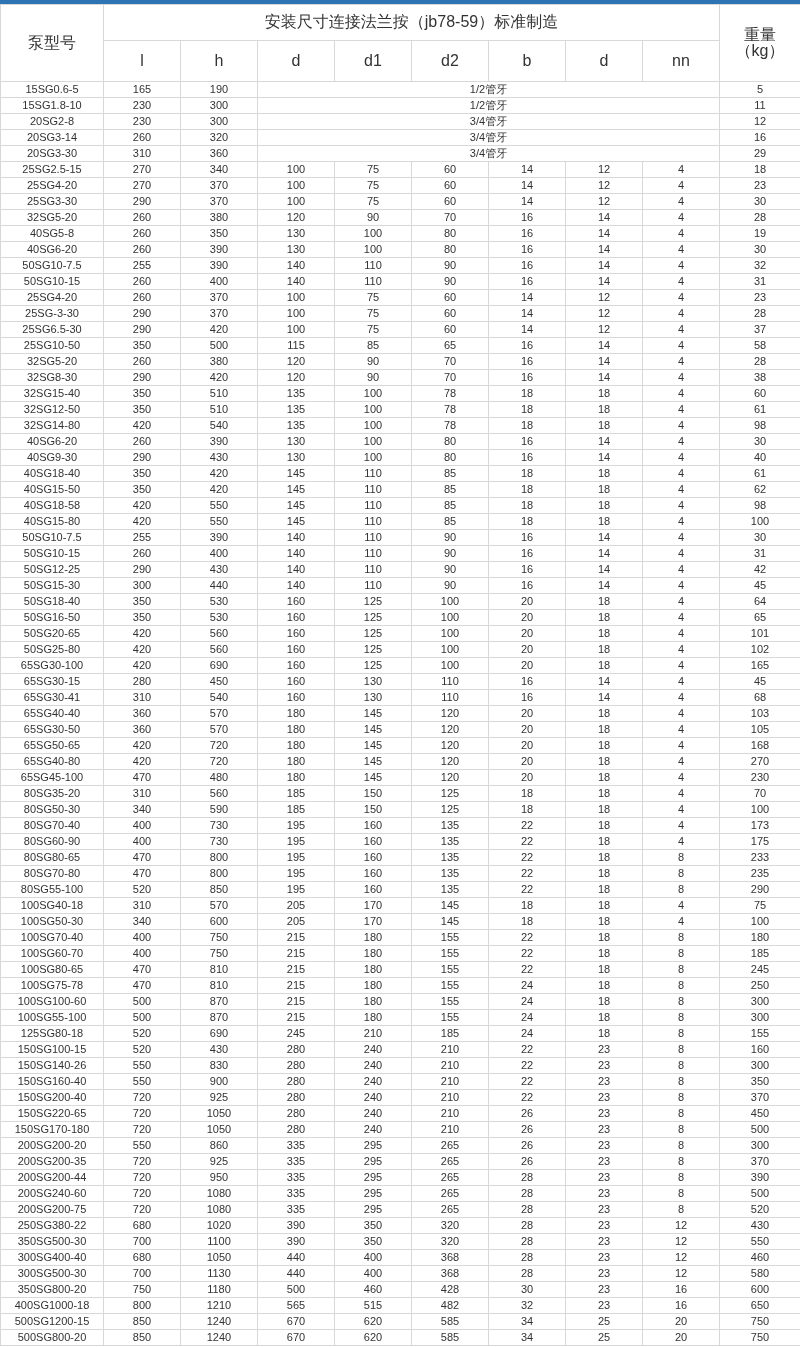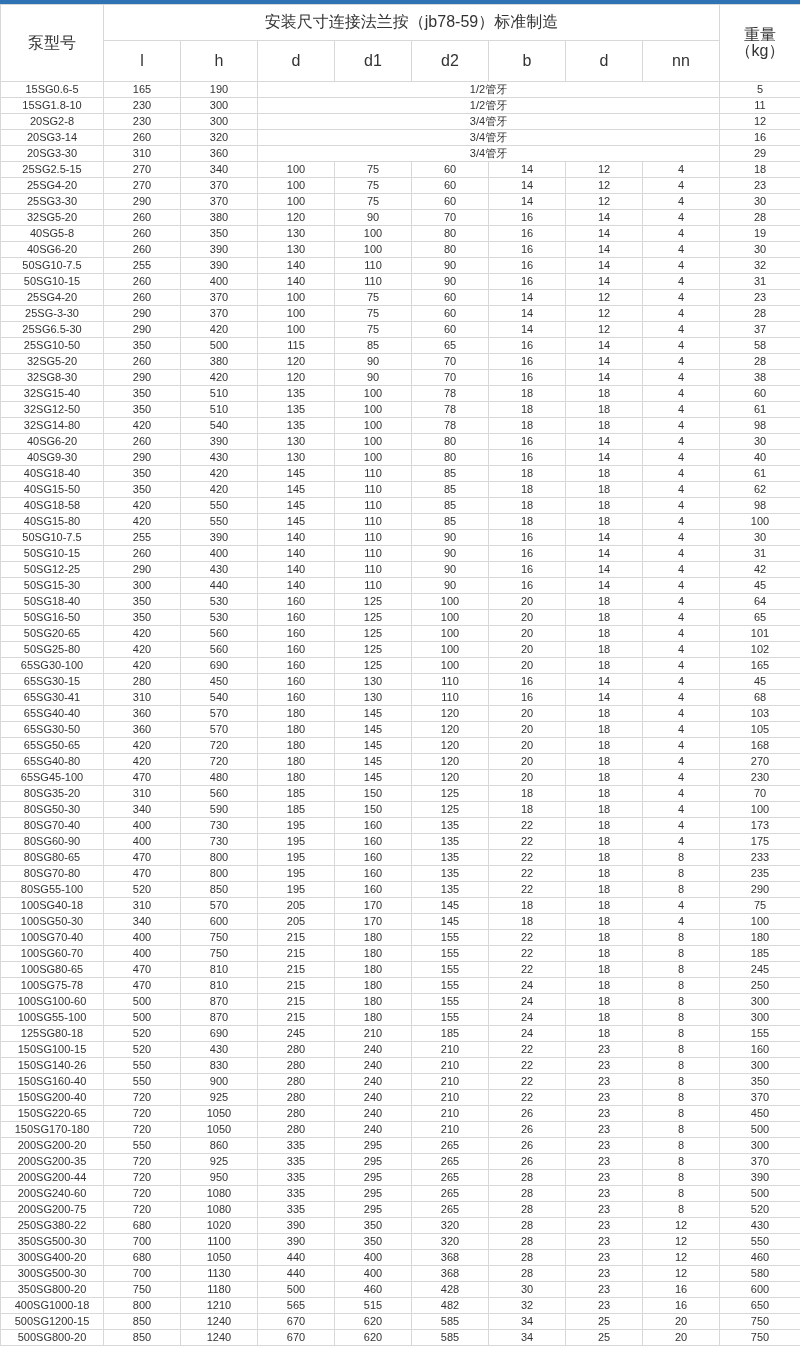--- a/index.html
+++ b/index.html
@@ -920,21 +920,21 @@
         <td>1100</td>
         <td>390</td>
         <td>350</td>
         <td>320</td>
         <td>28</td>
         <td>23</td>
         <td>12</td>
         <td>550</td>
       </tr>
       <tr>
-        <td>300SG400-20</td>
+        <td>300SG400-40</td>
         <td>680</td>
         <td>1050</td>
         <td>440</td>
         <td>400</td>
         <td>368</td>
         <td>28</td>
         <td>23</td>
         <td>12</td>
         <td>460</td>
       </tr>

